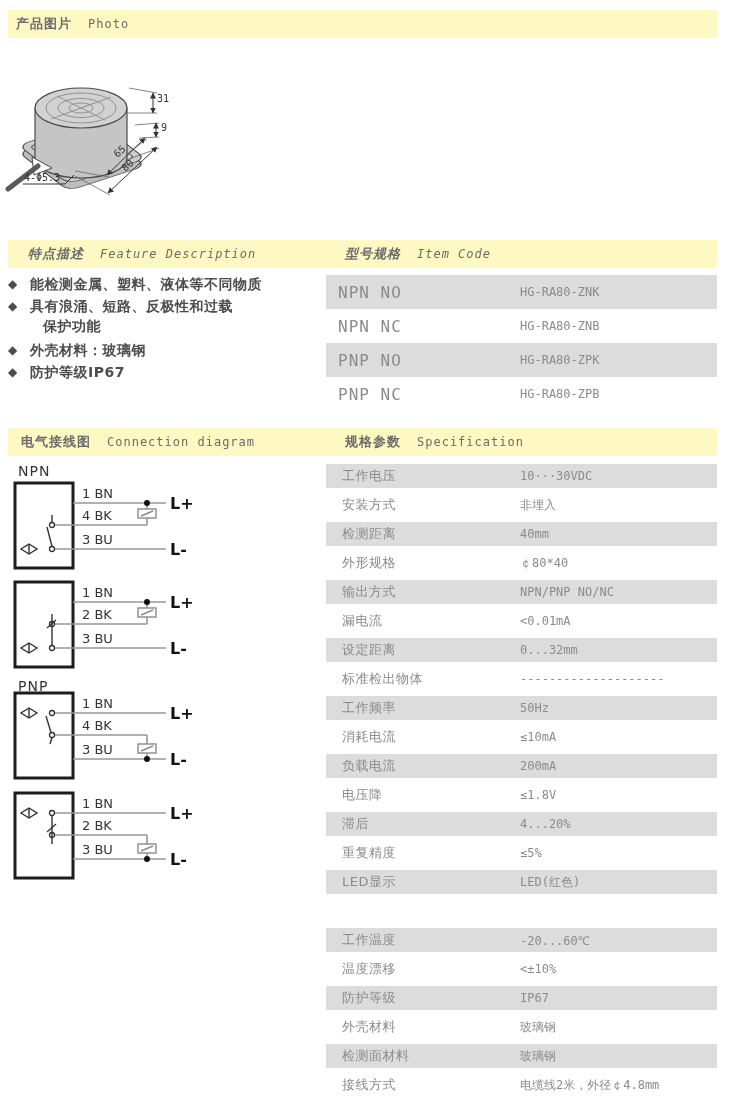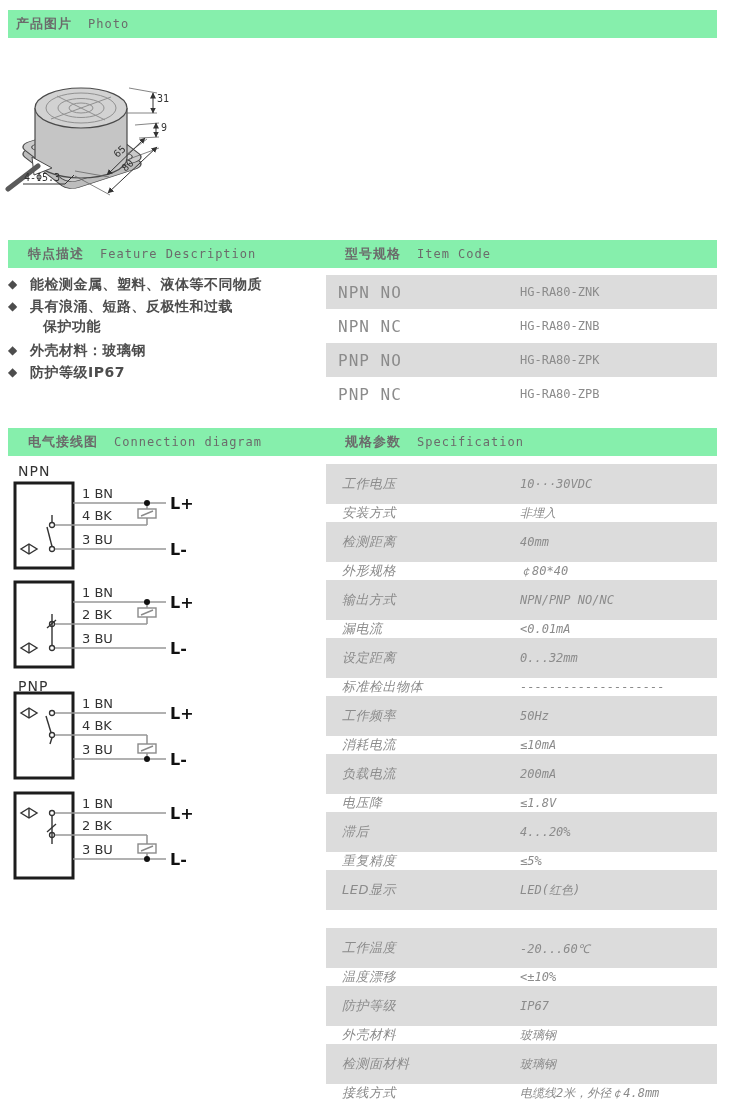--- a/index.html
+++ b/index.html
@@ -4,21 +4,21 @@
 <style>
   html,body{margin:0;padding:0;background:#ffffff;}
   body{
     position:relative;width:735px;height:1111px;overflow:hidden;
     font-family:"DejaVu Sans","Liberation Sans",sans-serif;
   }
   .abs{position:absolute;}
   
   .bar{
     position:absolute;left:8px;width:709px;height:28px;
-    background:#86efac;color:#6b6b6b;
+    background:#fef9c3;color:#6b6b6b;
     display:flex;align-items:center;box-sizing:border-box;
   }
   .bar .zh{font-weight:bold;font-size:13px;letter-spacing:1px;}
   .bar .en{font-family:"DejaVu Sans Mono","Liberation Mono",monospace;font-size:12px;margin-left:16px;letter-spacing:1px;}
   .bar .right-title{position:absolute;left:337px;display:flex;align-items:center;}
   
   .feature-line{
     position:absolute;left:8px;display:flex;align-items:flex-start;
     color:#4d4d4d;font-weight:bold;font-size:14px;letter-spacing:0.5px;white-space:nowrap;
   }
@@ -33,21 +33,21 @@
   .trow .tlabel{
     position:absolute;left:16px;top:50%;transform:translateY(-50%);
     font-size:13px;letter-spacing:0.5px;white-space:nowrap;
   }
   .trow .tvalue{
     position:absolute;left:194px;top:50%;transform:translateY(-50%);
     font-family:"DejaVu Sans Mono","Liberation Mono",monospace;font-size:12px;white-space:nowrap;
   }
   .code-row{height:34px;}
   .code-row .tlabel{left:12px;font-family:"DejaVu Sans Mono","Liberation Mono",monospace;font-size:16px;letter-spacing:1px;}
-  .spec-row{height:40px;font-style:italic;}
+  .spec-row{height:24px;}
   
   .wgroup-label{position:absolute;left:18px;color:#333;font-size:14px;letter-spacing:1px;}
   svg text{font-family:"DejaVu Sans","Liberation Sans",sans-serif;}
   .wire{stroke:#979797;stroke-width:1.6;fill:none;}
   .dbox{fill:#ffffff;stroke:#1c1c1c;stroke-width:3;}
   .sw{stroke:#333;stroke-width:1.4;fill:none;}
   .contact{fill:#ffffff;stroke:#333;stroke-width:1.3;}
   .load{fill:#ffffff;stroke:#8a8a8a;stroke-width:1.4;}
   .wlbl{font-size:13px;fill:#333;}
   .pm{font-size:16px;font-weight:bold;fill:#111;}
@@ -115,21 +115,21 @@
     <line class="ext" x1="70" y1="100" x2="105" y2="119"></line>
     <line class="ext" x1="124" y1="83" x2="154" y2="72"></line>
     <line class="dim" x1="152" y1="71" x2="103" y2="117" marker-start="url(#arw)" marker-end="url(#arw)"></line>
     <text class="dimtxt" text-anchor="middle" transform="translate(125,92) rotate(-43)">80</text>
 
     <path class="dim" d="M18,108 L60,108 L69,99" fill="none"></path>
     <text class="dimtxt" x="19" y="105">4-Φ5.3</text>
   </g>
 </svg>
 
-<div class="bar" style="top:240px;padding-left:20px;">
+<div class="bar" style="top:240px;padding-left:20px;font-style:italic;">
   <span class="zh">特点描述</span>
   <span class="en">Feature Description</span>
   <span class="right-title">
     <span class="zh">型号规格</span>
     <span class="en">Item Code</span>
   </span>
 </div>
 
 <div class="feature-line" style="top:276px;">
   <span class="bullet">◆</span>
@@ -161,21 +161,21 @@
 </div>
 <div class="trow code-row gray" style="top:343px;">
   <span class="tlabel">PNP NO</span>
   <span class="tvalue">HG-RA80-ZPK</span>
 </div>
 <div class="trow code-row" style="top:377px;">
   <span class="tlabel">PNP NC</span>
   <span class="tvalue">HG-RA80-ZPB</span>
 </div>
 
-<div class="bar" style="top:428px;padding-left:20px;">
+<div class="bar" style="top:428px;padding-left:13px;">
   <span class="zh">电气接线图</span>
   <span class="en">Connection diagram</span>
   <span class="right-title">
     <span class="zh">规格参数</span>
     <span class="en">Specification</span>
   </span>
 </div>
 
 <div class="wgroup-label" style="top:463px;">NPN</div>
 

